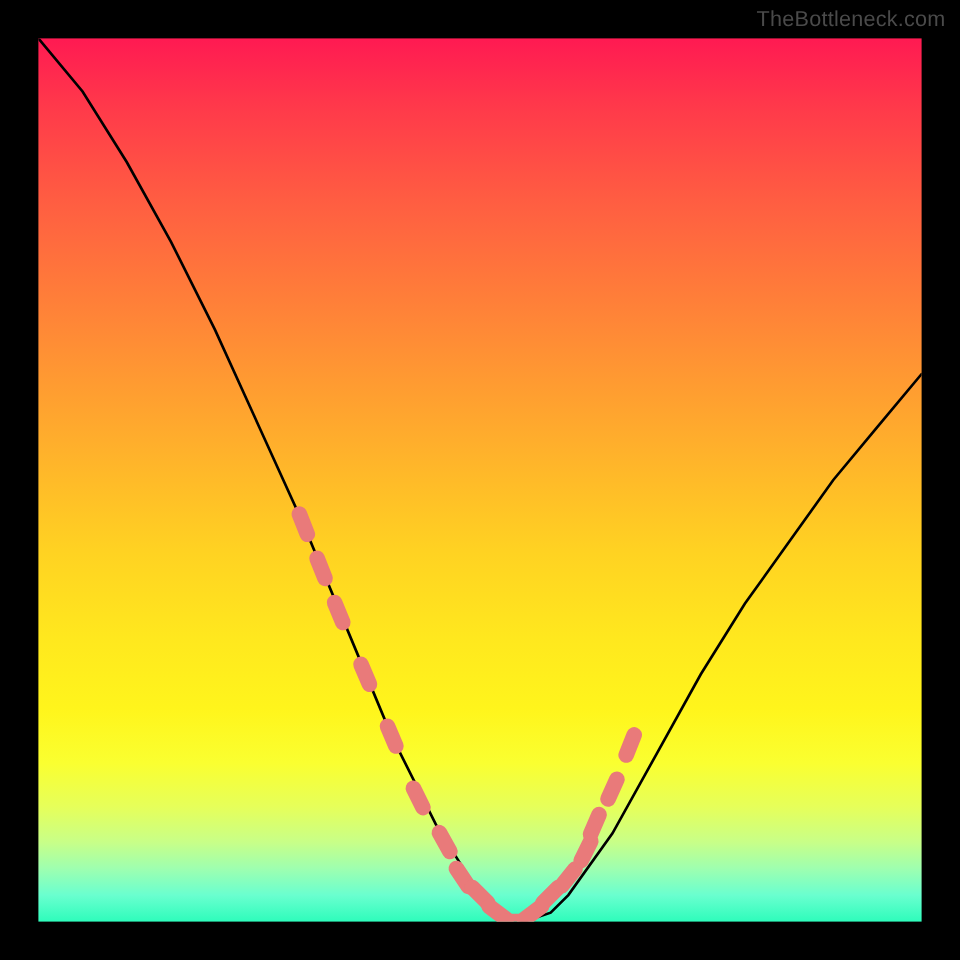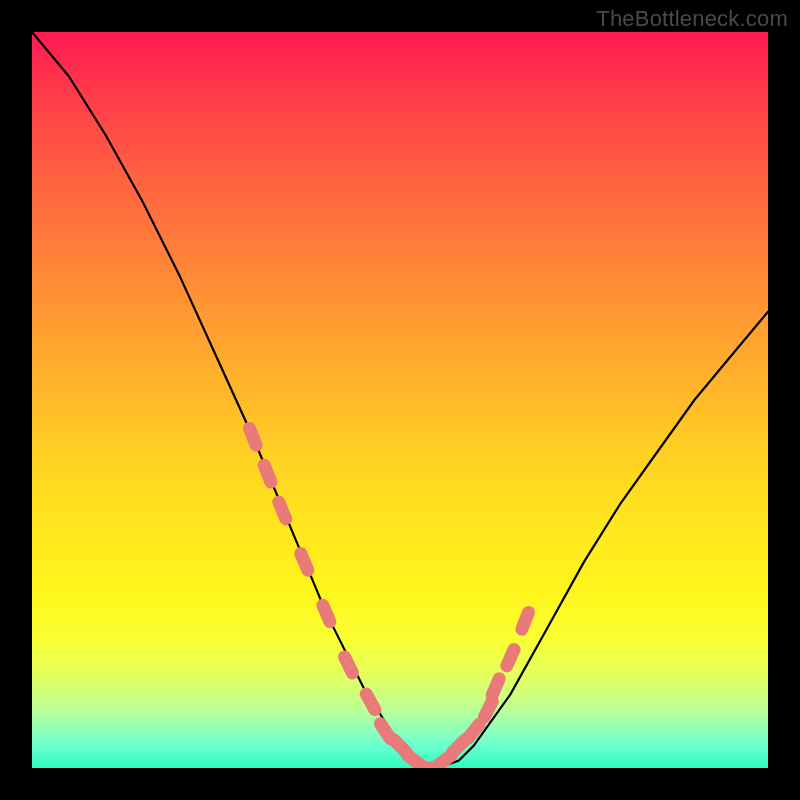--- a/index.html
+++ b/index.html
@@ -33,21 +33,21 @@
       #9effb0 94%,
       #6affcf 97%,
       #2efcbb 100%
     );
   }
   .watermark {
     position: absolute;
     top: 6px;
     right: 12px;
     color: #4a4a4a;
-    font-size: 22px;
+    font-size: 18px;
     font-weight: 500;
     letter-spacing: 0.2px;
     user-select: none;
   }
   svg.curve {
     position: absolute;
     left: 0;
     top: 0;
     width: 736px;
     height: 736px;

